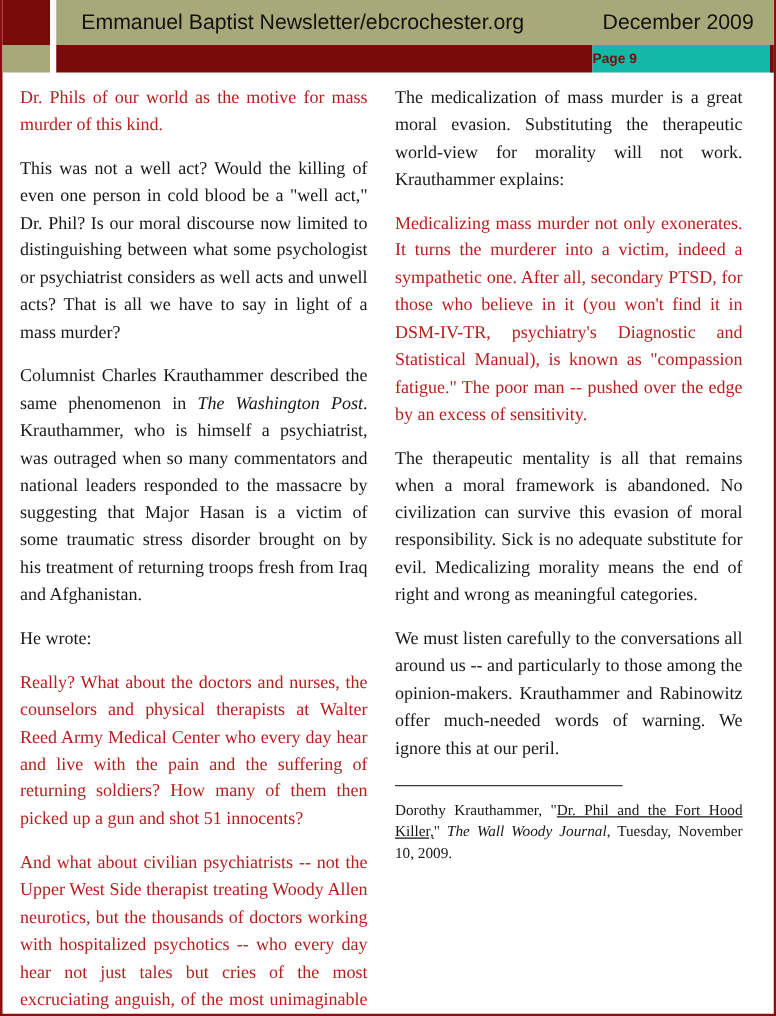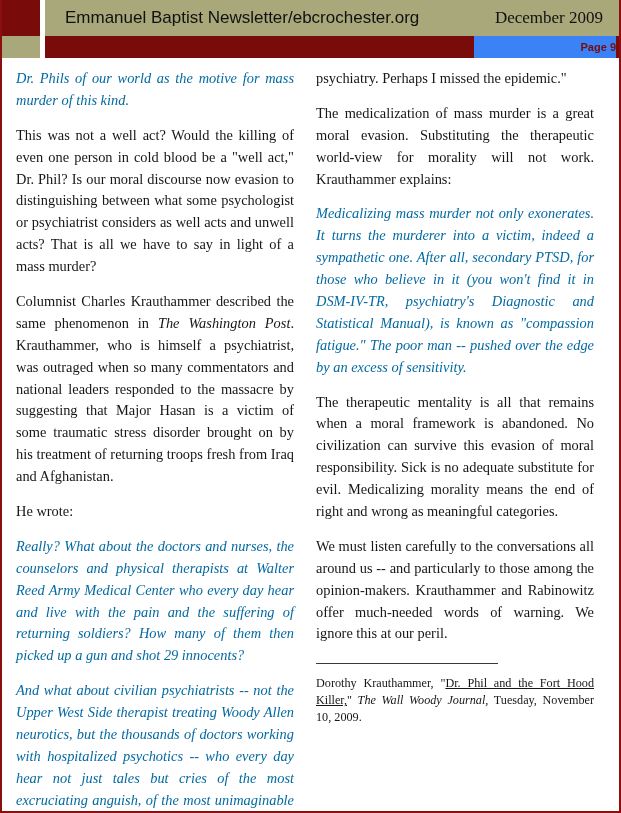--- a/index.html
+++ b/index.html
@@ -61,21 +61,21 @@
     box-sizing: border-box;
   }
   .mh-title {
     font-family: "Liberation Sans", sans-serif;
     font-size: 17px;
     color: #111111;
     letter-spacing: 0px;
     white-space: nowrap;
   }
   .mh-date {
-    font-family: Liberation Serif, serif;
+    font-family: Liberation Sans, sans-serif;
     font-size: 17px;
     color: #111111;
     white-space: nowrap;
     padding-right: 6px;
   }
 
   .mh-row2 {
     position: absolute;
     left: 0; top: 36px;
     height: 22px;
@@ -96,24 +96,24 @@
   }
   .mh-red-bar {
     flex: 1 1 auto;
     height: 22px;
     background: #7a0b0b;
   }
   .mh-page-box {
     flex: 0 0 145px;
     width: 145px;
     height: 22px;
-    background: #3b82f6;
+    background: #14b8a6;
     display: flex;
     align-items: center;
-    justify-content: flex-end;
+    justify-content: flex-start;
     border-right: 3px solid #7a0b0b;
     box-sizing: border-box;
   }
   .mh-page-num {
     font-family: "Liberation Sans", sans-serif;
     font-size: 11px;
     font-weight: bold;
     color: #7a0b0b;
   }
 
@@ -142,22 +142,21 @@
     line-height: 1.52;
     text-align: justify;
     color: #161616;
     font-family: "Liberation Serif", serif;
   }
   p.quote {
     margin: 0 0 13px 0;
     font-size: 14.4px;
     line-height: 1.52;
     text-align: justify;
-    font-style: italic;
-    color: #0369a1;
+    color: #b91c1c;
     font-family: "Liberation Serif", serif;
   }
   p.body em, p.quote em {
     font-style: italic;
   }
   .lead-quote {
     margin-top: 0;
   }
   
   .footnote-rule {
@@ -203,30 +202,29 @@
         <span class="mh-page-num">Page 9</span>
       </div>
     </div>
   </div>
 
   <div class="content">
     <div class="cols">
 
       <div class="col">
         <p class="quote lead-quote">Dr. Phils of our world as the motive for mass murder of this kind.</p>
-        <p class="body">This was not a well act? Would the killing of even one person in cold blood be a "well act," Dr. Phil? Is our moral discourse now evasion to distinguishing between what some psychologist or psychiatrist considers as well acts and unwell acts? That is all we have to say in light of a mass murder?</p>
+        <p class="body">This was not a well act? Would the killing of even one person in cold blood be a "well act," Dr. Phil? Is our moral discourse now limited to distinguishing between what some psychologist or psychiatrist considers as well acts and unwell acts? That is all we have to say in light of a mass murder?</p>
         <p class="body"><span>Columnist Charles Krauthammer described the same phenomenon in </span><em>The Washington Post</em><span>. Krauthammer, who is himself a psychiatrist, was outraged when so many commentators and national leaders responded to the massacre by suggesting that Major Hasan is a victim of some traumatic stress disorder brought on by his treatment of returning troops fresh from Iraq and Afghanistan.</span></p>
         <p class="body">He wrote:</p>
-        <p class="quote">Really? What about the doctors and nurses, the counselors and physical therapists at Walter Reed Army Medical Center who every day hear and live with the pain and the suffering of returning soldiers? How many of them then picked up a gun and shot 29 innocents?</p>
+        <p class="quote">Really? What about the doctors and nurses, the counselors and physical therapists at Walter Reed Army Medical Center who every day hear and live with the pain and the suffering of returning soldiers? How many of them then picked up a gun and shot 51 innocents?</p>
         <p class="quote">And what about civilian psychiatrists -- not the Upper West Side therapist treating Woody Allen neurotics, but the thousands of doctors working with hospitalized psychotics -- who every day hear not just tales but cries of the most excruciating anguish, of the most unimaginable torment? How many of those doctors commit mass murder?</p>
 
       </div>
 
       <div class="col">
-        <p class="body">psychiatry. Perhaps I missed the epidemic."</p>
         <p class="body">The medicalization of mass murder is a great moral evasion. Substituting the therapeutic world-view for morality will not work. Krauthammer explains:</p>
         <p class="quote">Medicalizing mass murder not only exonerates. It turns the murderer into a victim, indeed a sympathetic one. After all, secondary PTSD, for those who believe in it (you won't find it in DSM-IV-TR, psychiatry's Diagnostic and Statistical Manual), is known as "compassion fatigue." The poor man -- pushed over the edge by an excess of sensitivity.</p>
         <p class="body">The therapeutic mentality is all that remains when a moral framework is abandoned. No civilization can survive this evasion of moral responsibility. Sick is no adequate substitute for evil. Medicalizing morality means the end of right and wrong as meaningful categories.</p>
         <p class="body">We must listen carefully to the conversations all around us -- and particularly to those among the opinion-makers. Krauthammer and Rabinowitz offer much-needed words of warning. We ignore this at our peril.</p>
 
         <hr class="footnote-rule">
 
         <p class="footnote"><span>Dorothy Krauthammer, </span><span>"</span><u>Dr. Phil and the Fort Hood Killer,</u><span>" </span><i>The Wall Woody Journal</i><span>, Tuesday, November 10, 2009.</span></p>
 
       </div>

